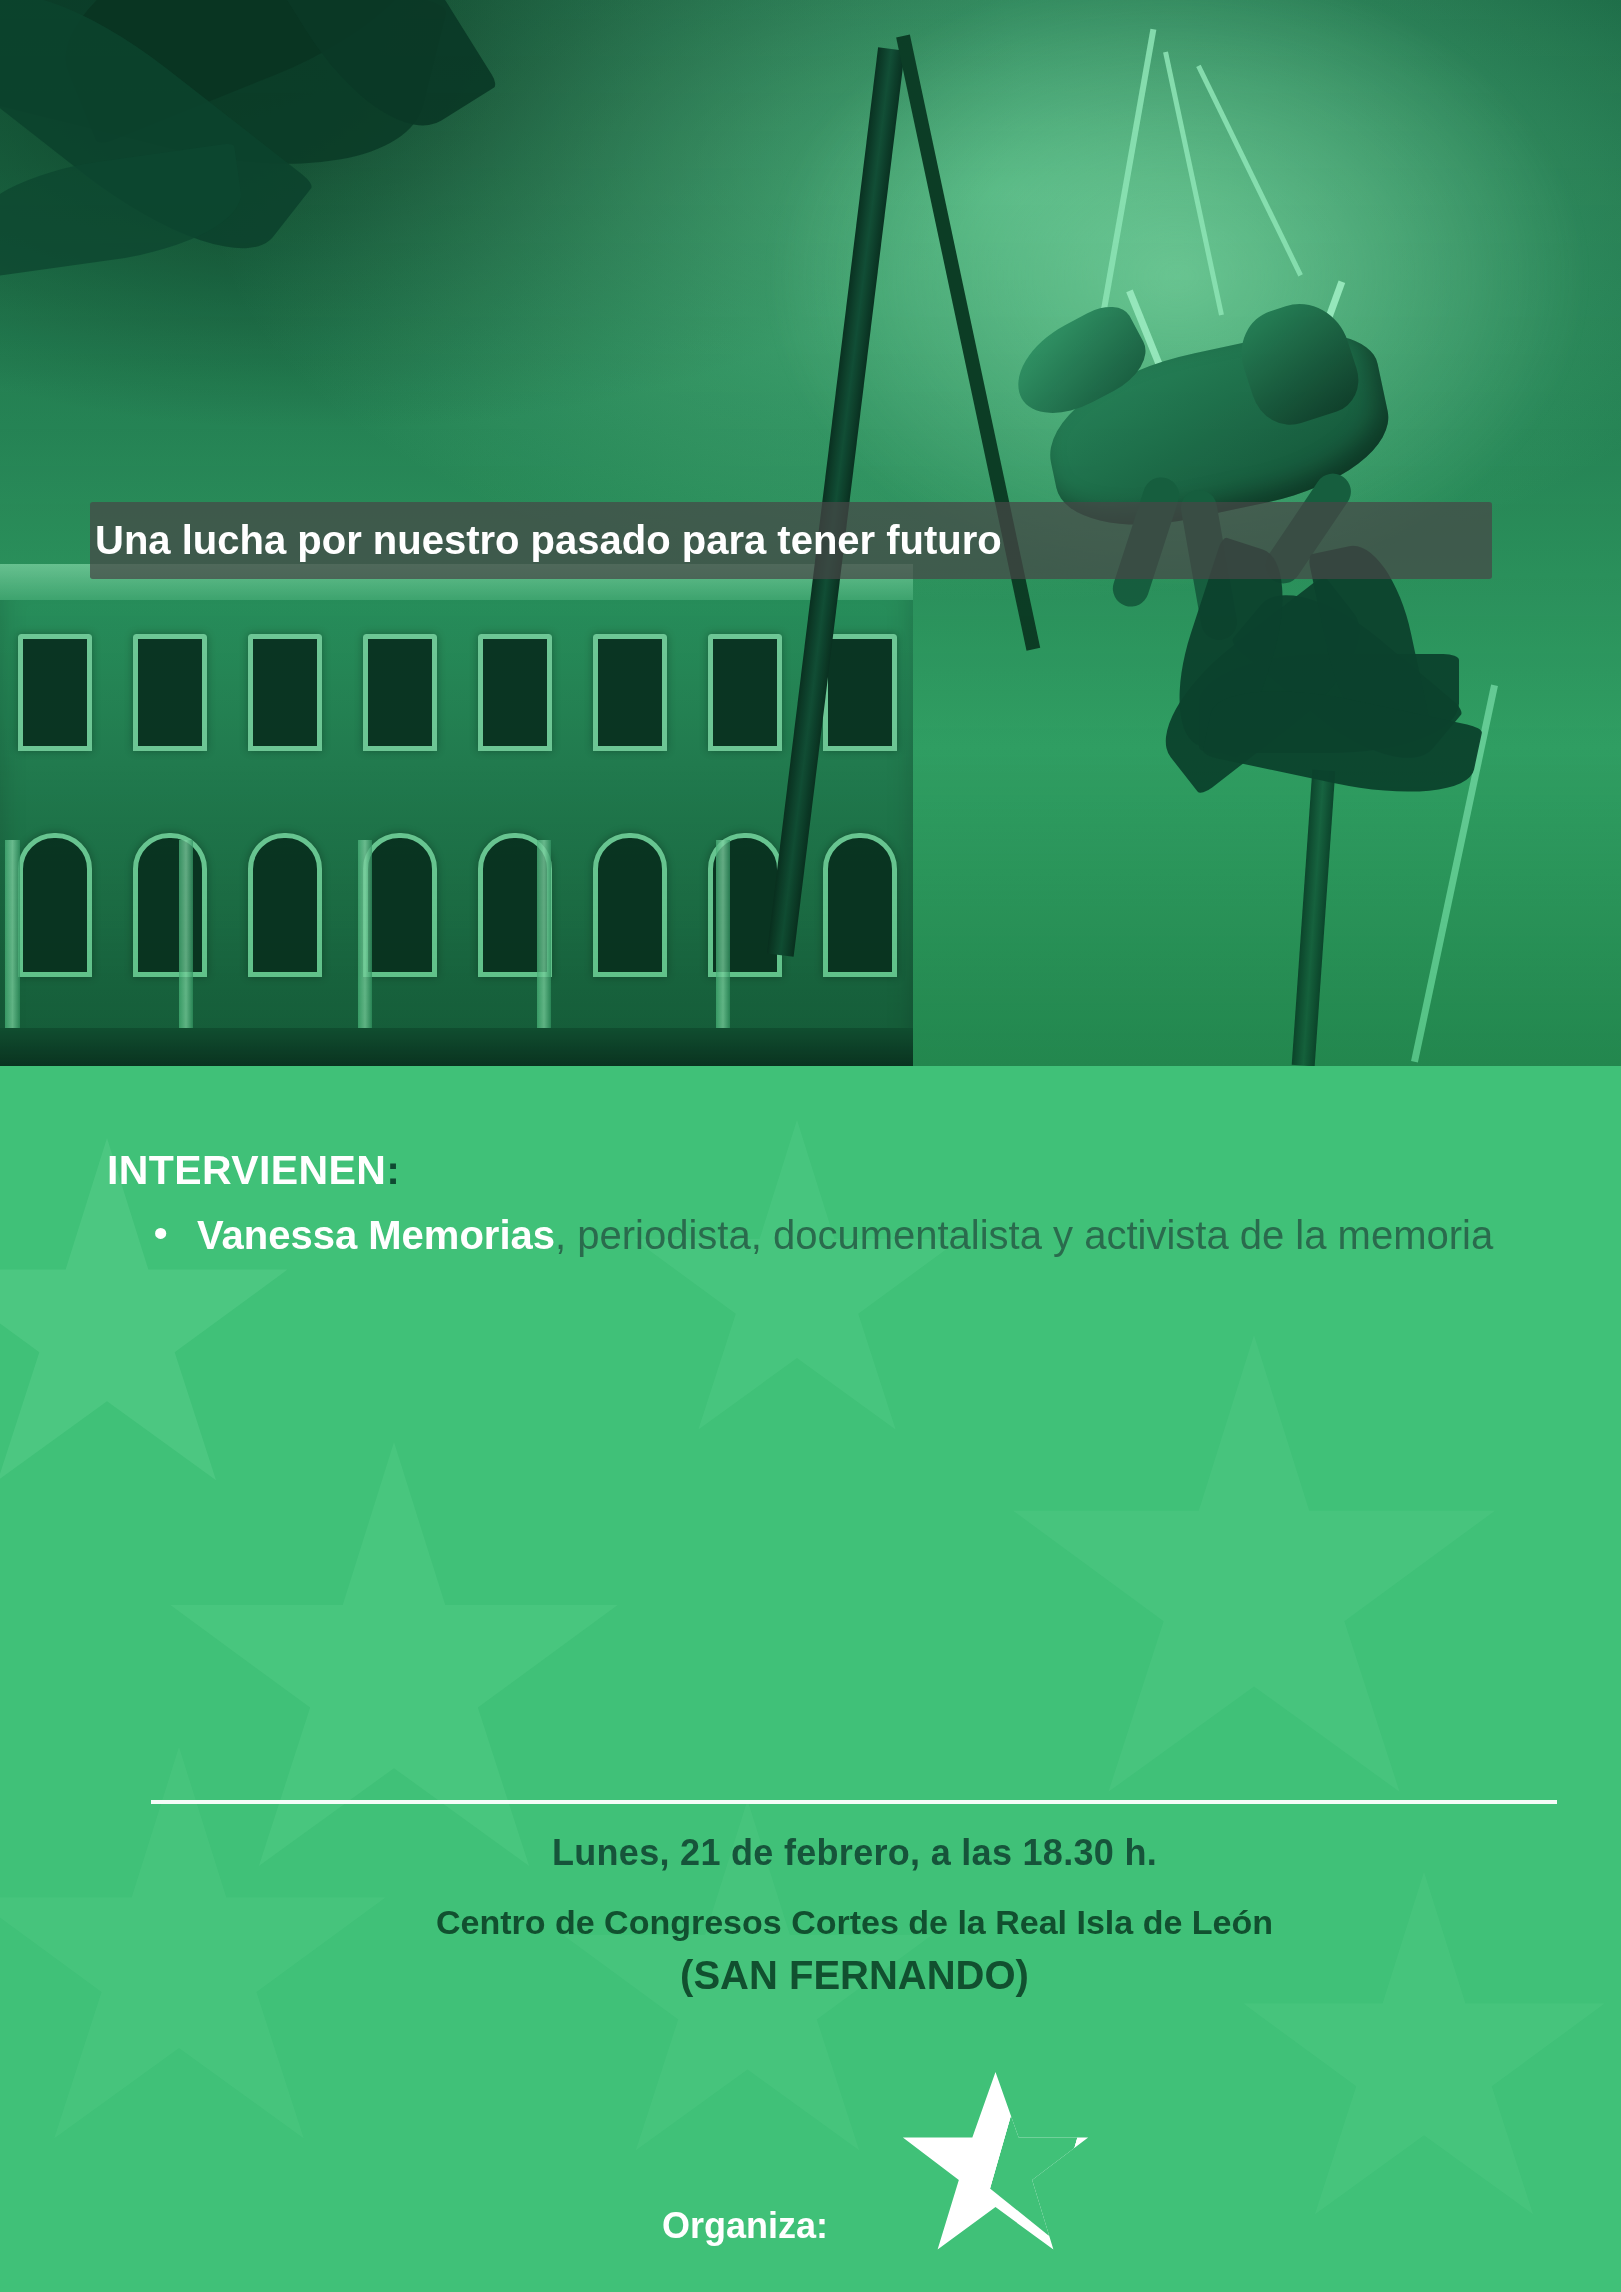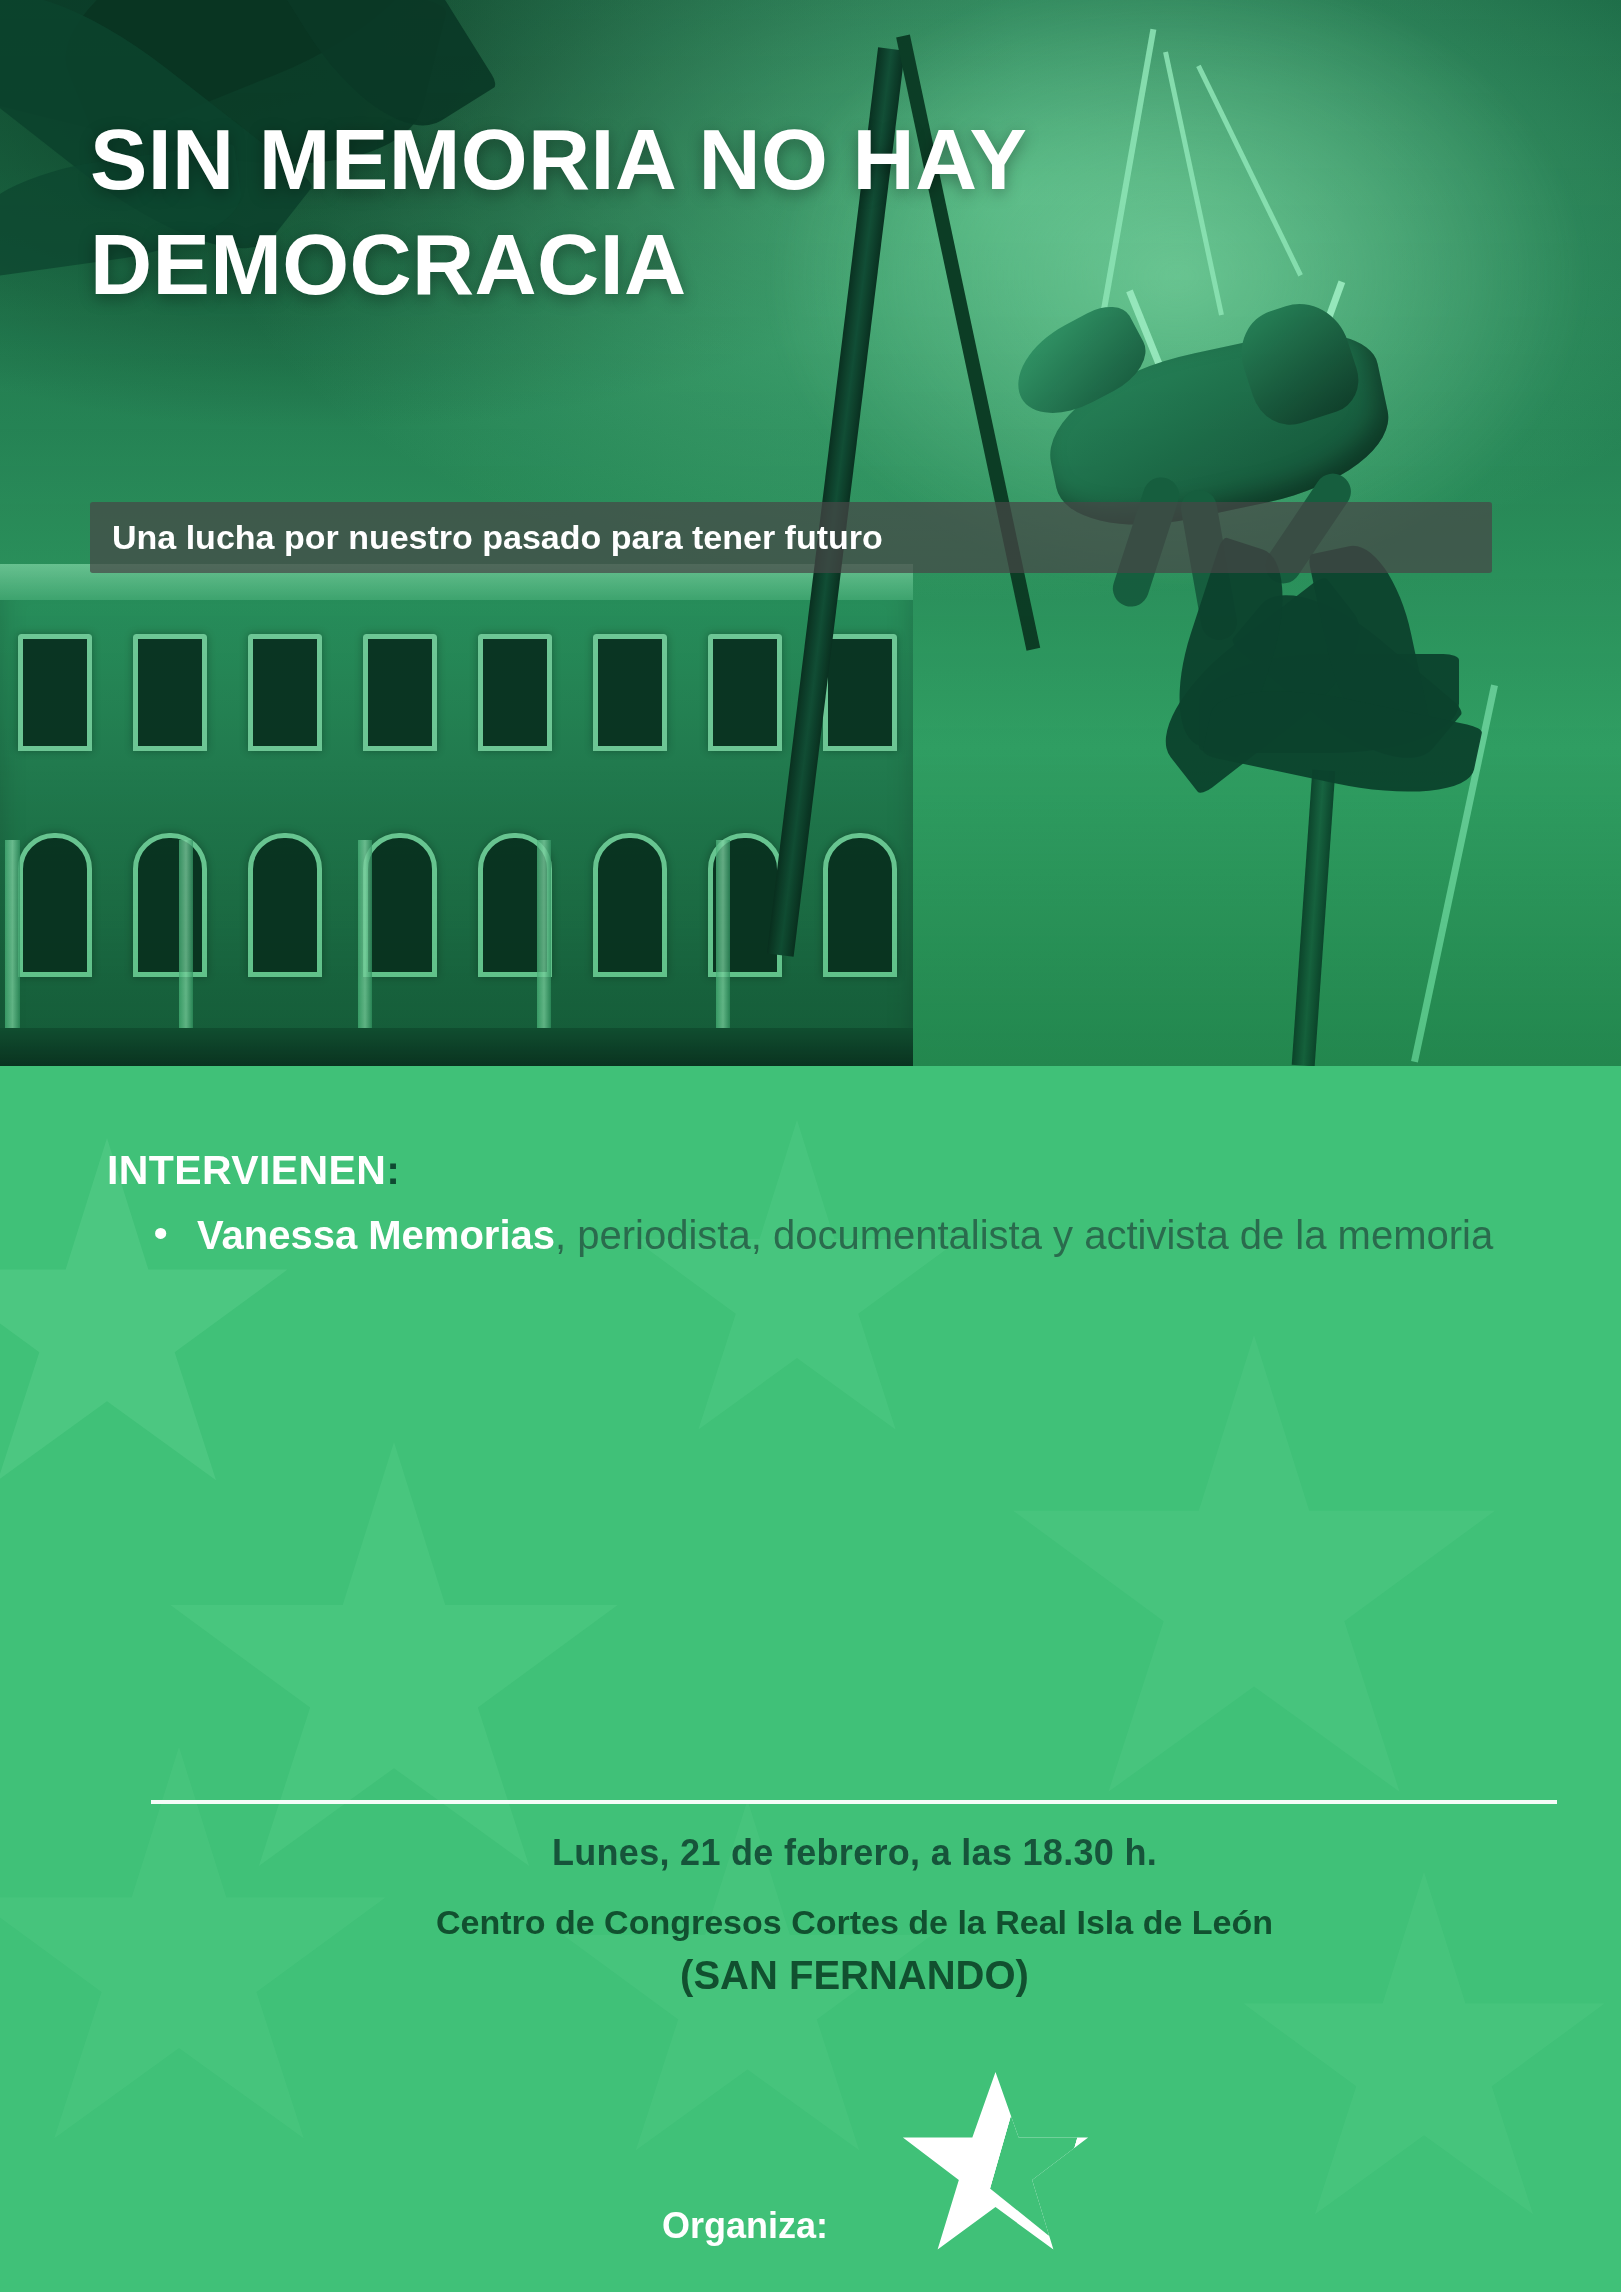--- a/index.html
+++ b/index.html
@@ -189,23 +189,23 @@
     line-height: 1.22;
     letter-spacing: 0.4px;
     text-shadow: 0 3.6px 16px rgba(0,0,0,.35);
   }
   .subbar {
     position: absolute;
     left: 90px; top: 502px;
     width: 1402px;
     background: rgba(70,70,70,.72);
     color: #ffffff;
-    font-size: 34px;
-    font-weight: bold;
-    padding: 16px 22px;
+    font-size: 40px;
+    font-weight: bold;
+    padding: 16px 5px;
     box-sizing: border-box;
     border-radius: 2.7px;
   }
 
   
   .panel {
     position: absolute;
     left: 0; top: 1066px;
     width: 1621px;
     height: 1227px;
@@ -423,21 +423,20 @@
       <div class="leaf l2"></div>
       <div class="leaf l3"></div>
       <div class="leaf l4"></div>
       <div class="leaf l5"></div>
       <div class="leaf l6"></div>
     </div>
 
     <div class="photo-tint"></div>
   </div>
 
-  <div class="headline">SIN MEMORIA NO HAY DEMOCRACIA</div>
   <div class="subbar">Una lucha por nuestro pasado para tener  futuro</div>
 
   <div class="panel">
     <div class="star s1"></div>
     <div class="star s2"></div>
     <div class="star s3"></div>
     <div class="star s4"></div>
     <div class="star s5"></div>
     <div class="star s6"></div>
     <div class="star s7"></div>

